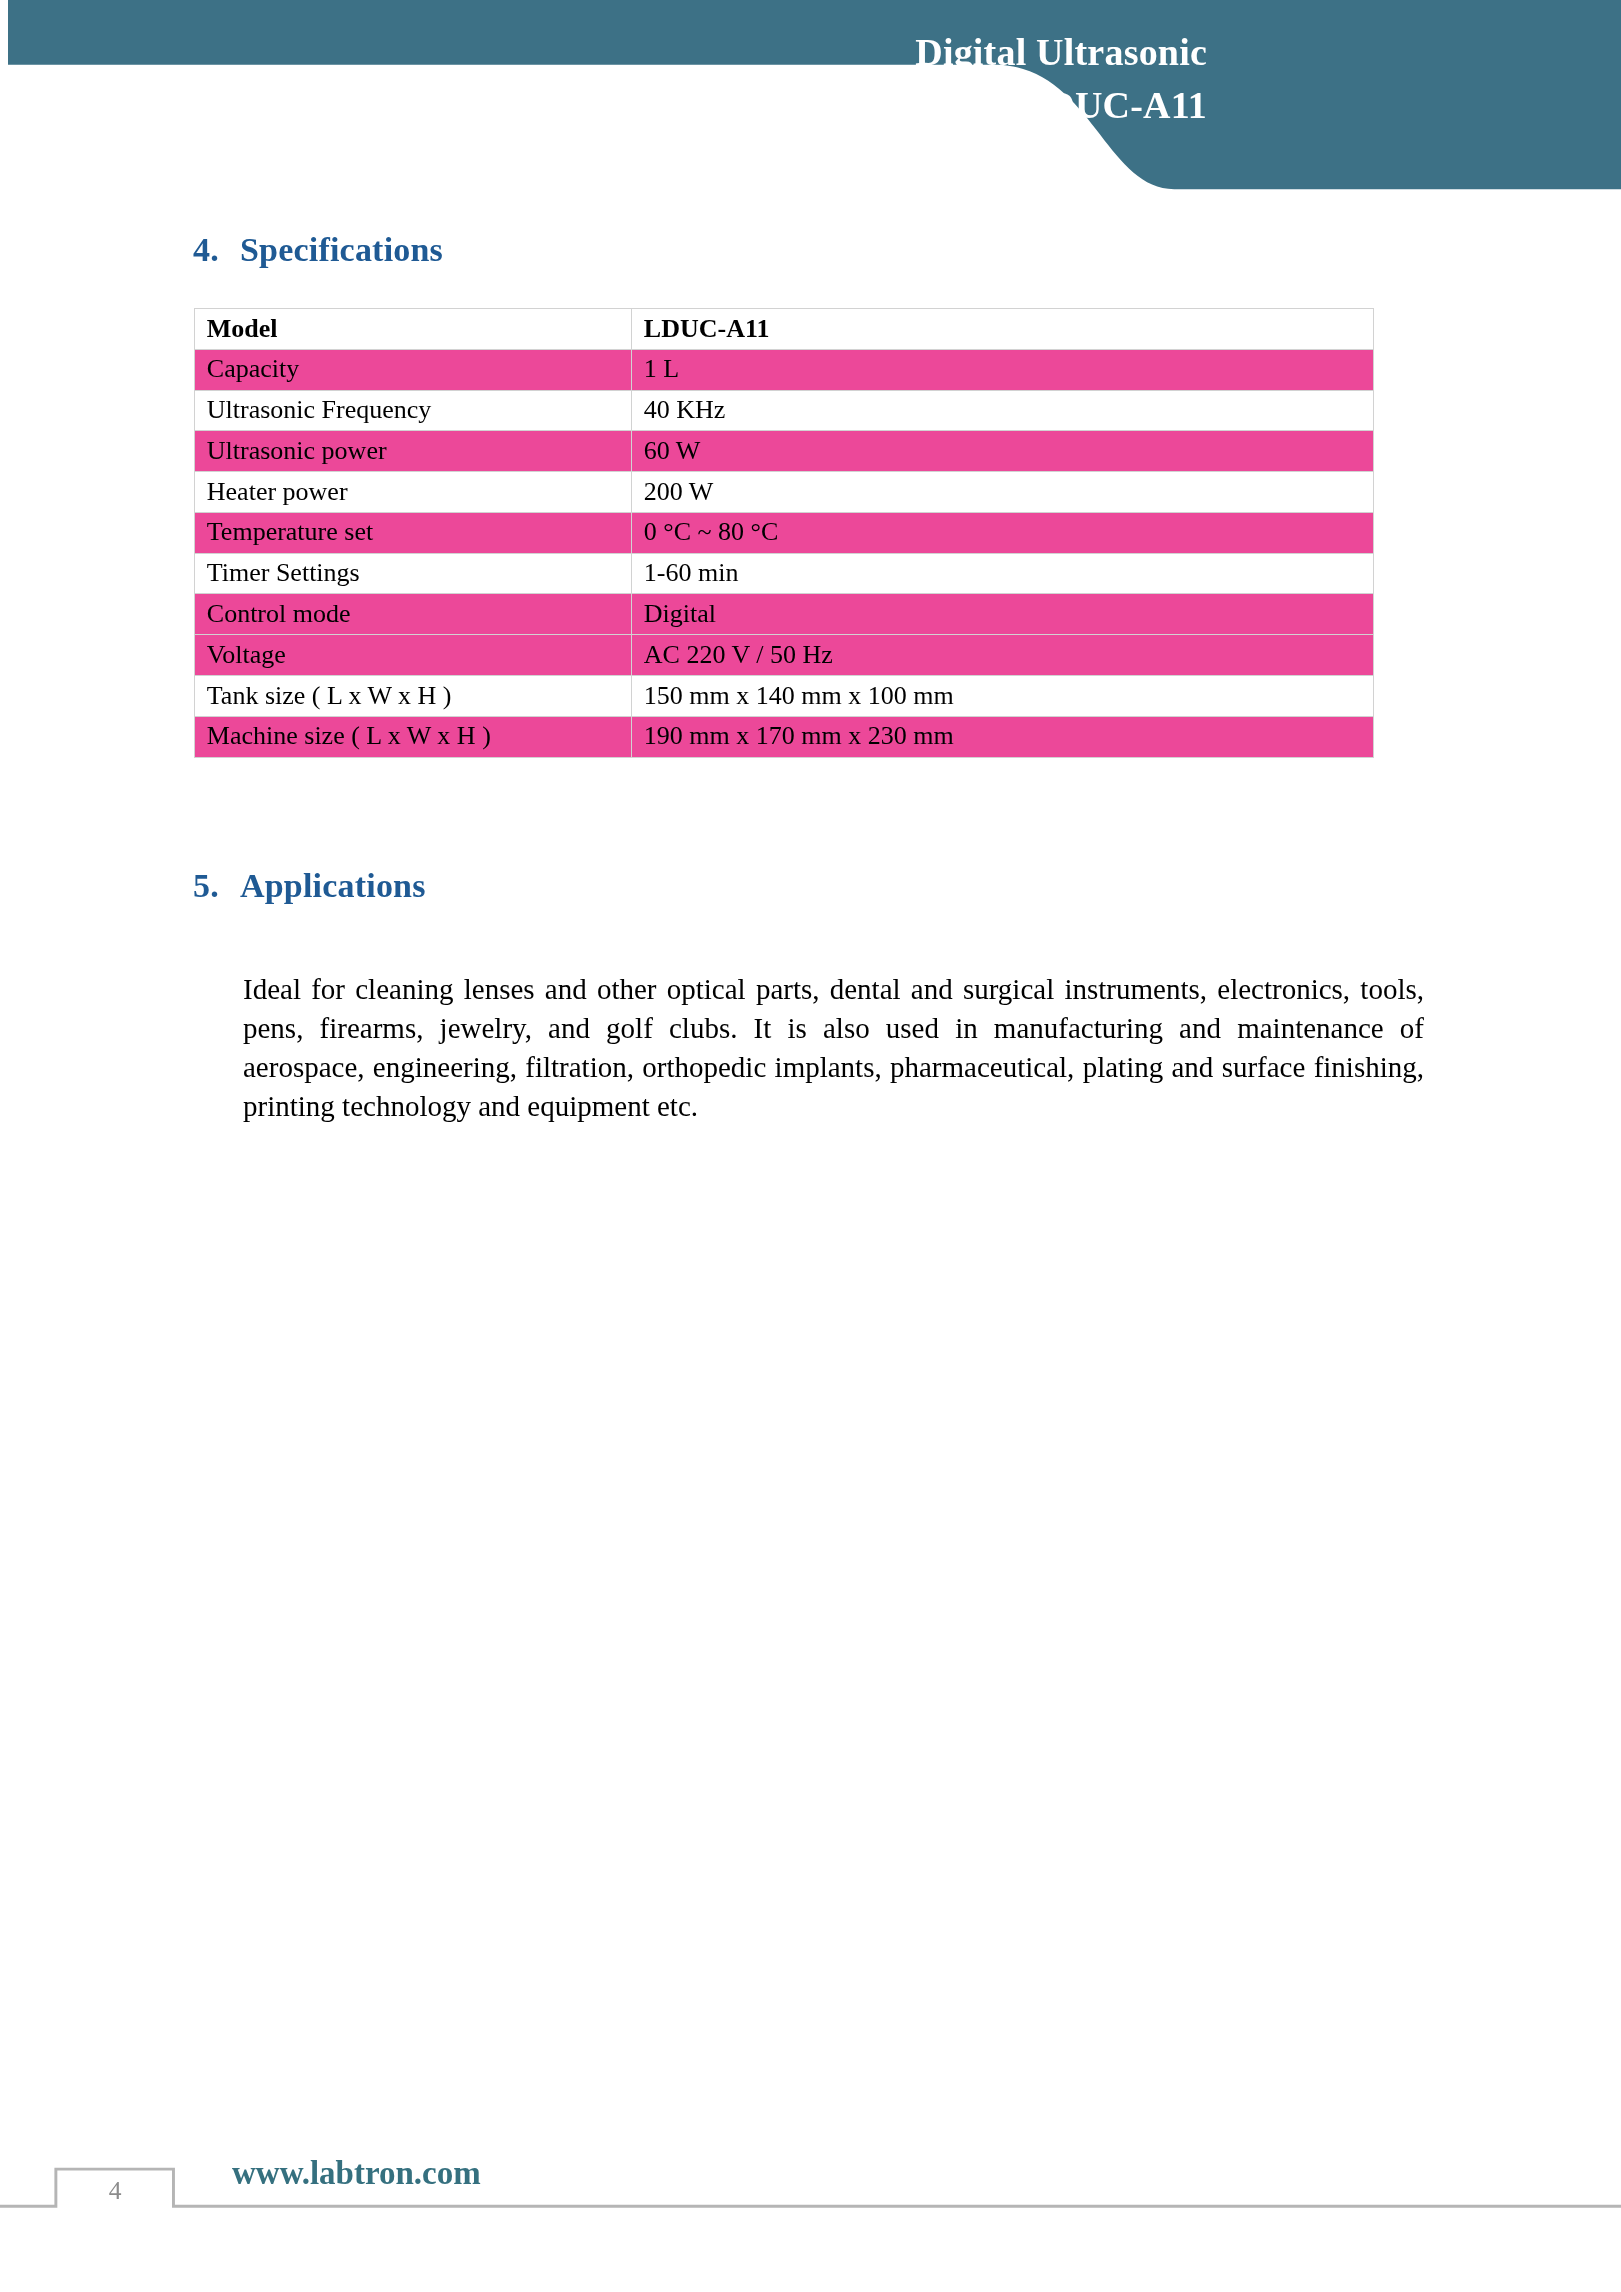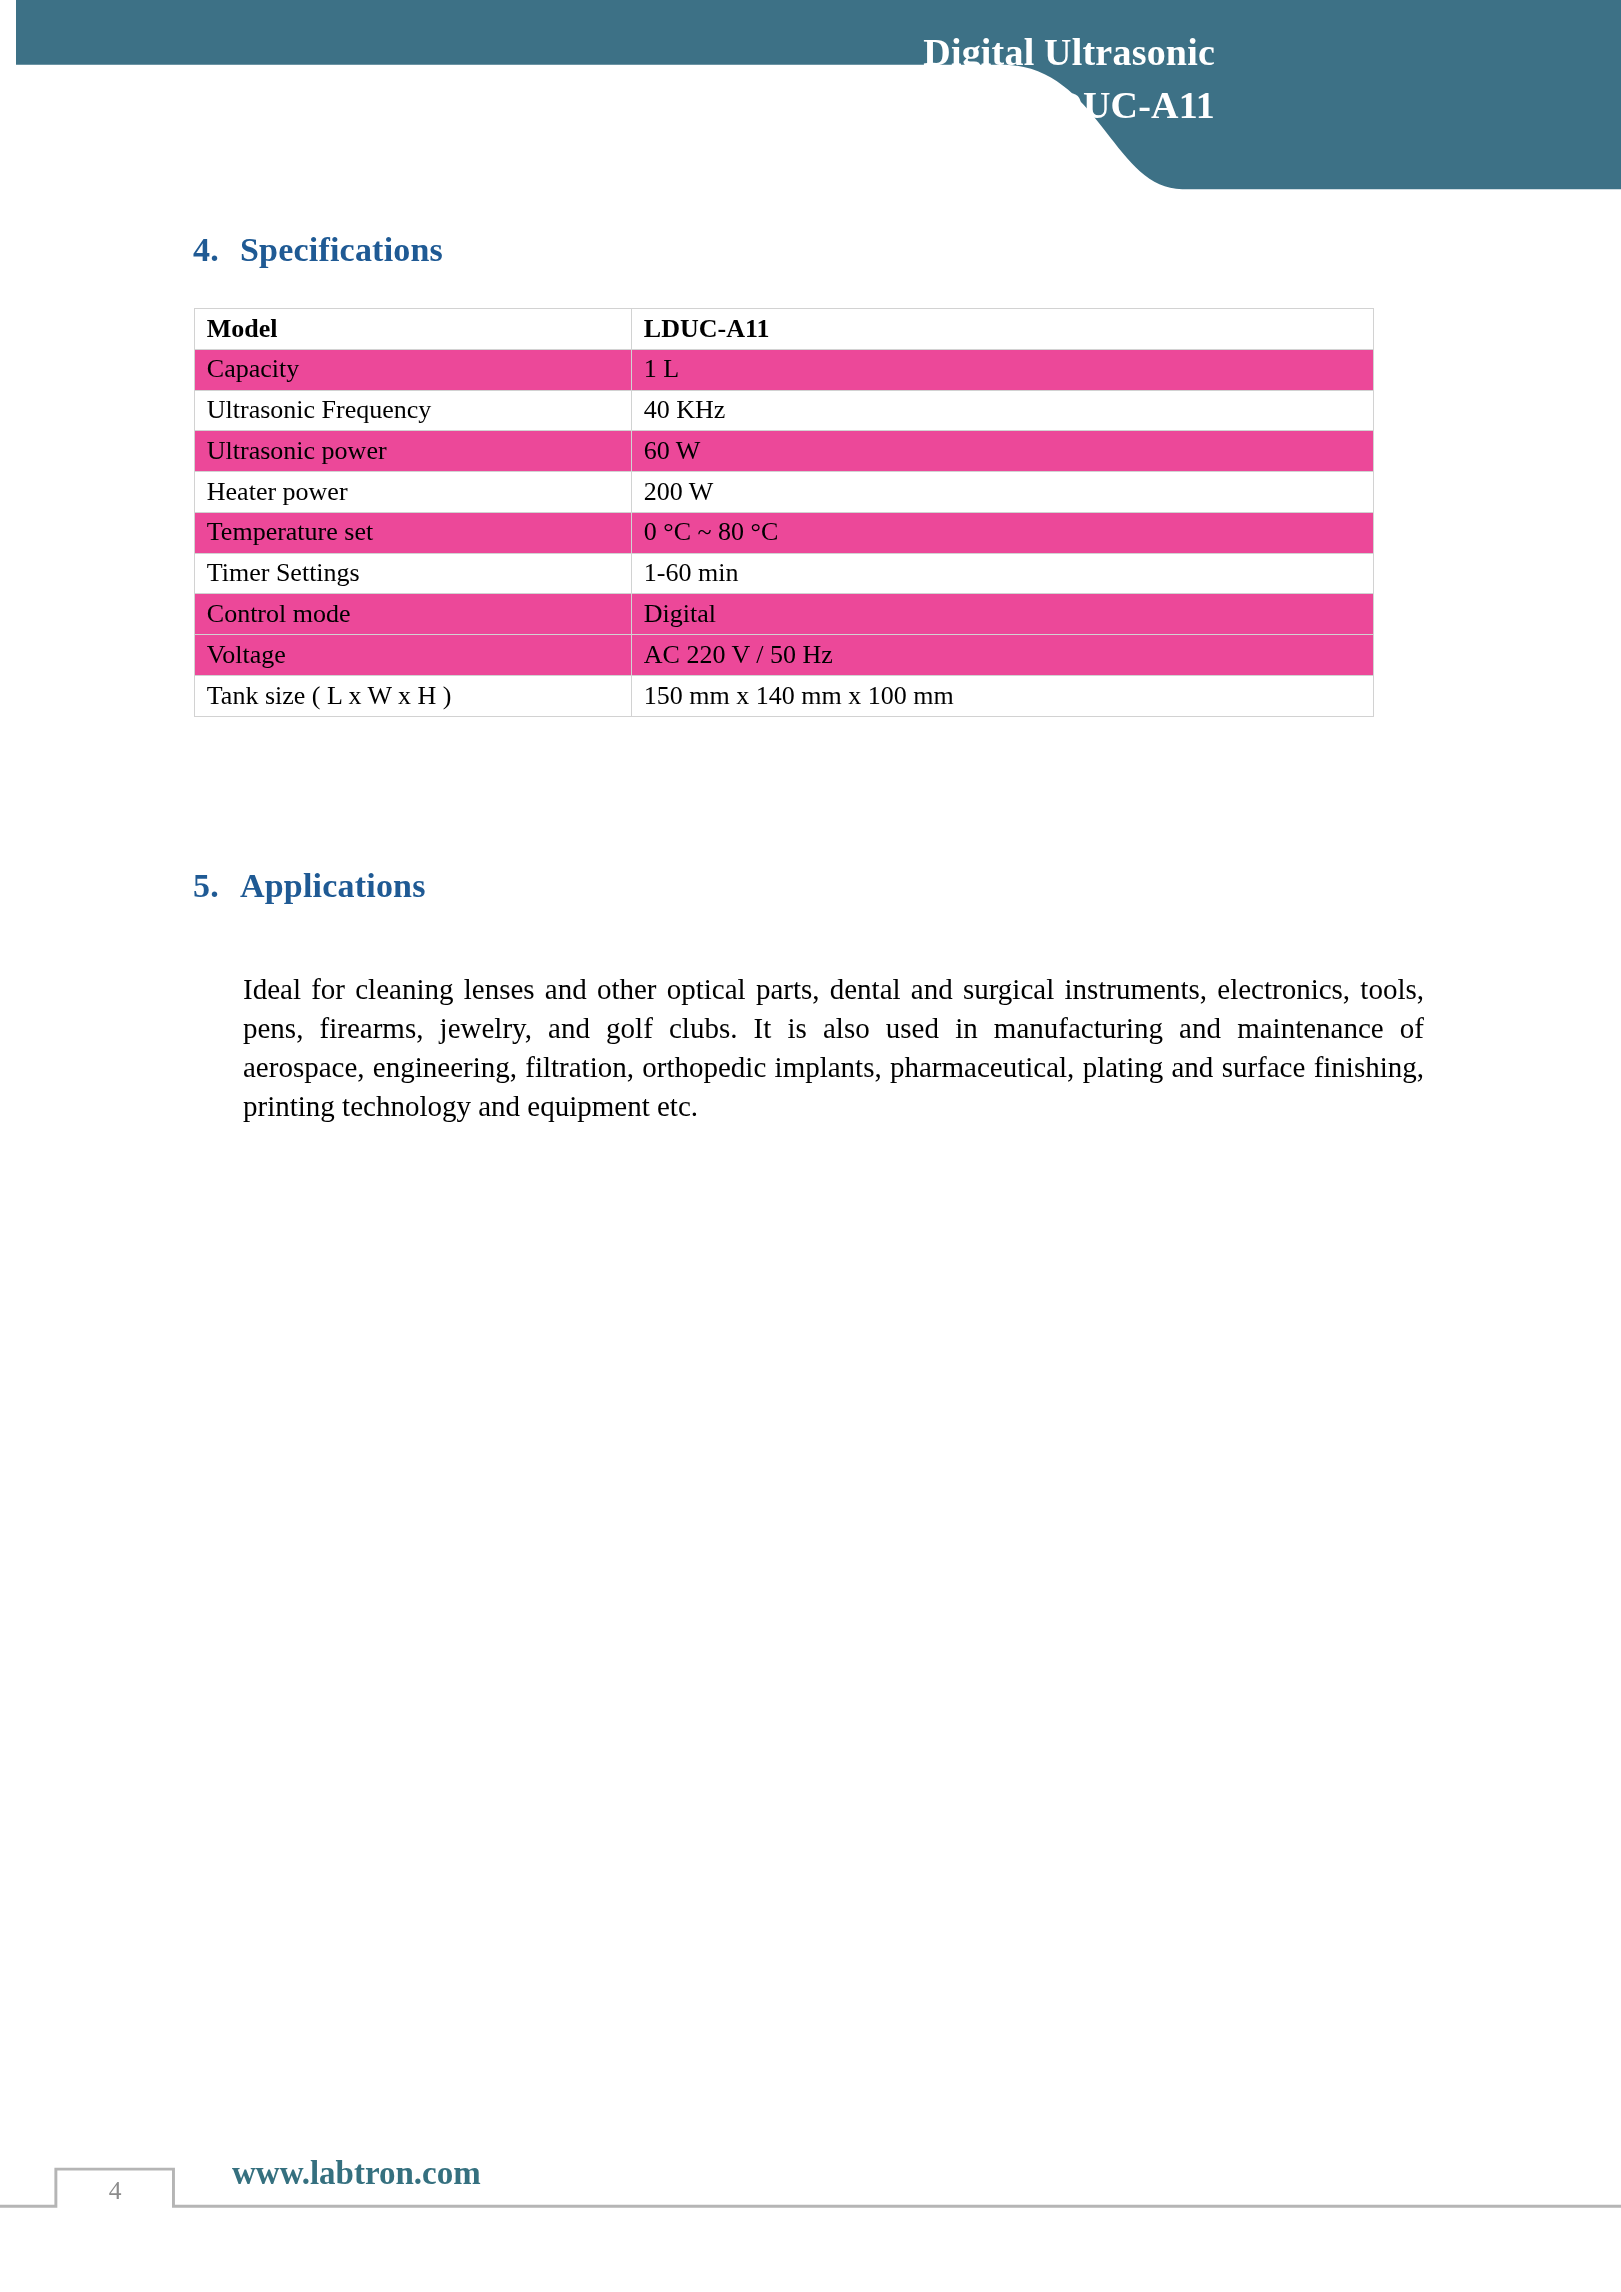--- a/index.html
+++ b/index.html
@@ -13,21 +13,21 @@
     position: relative;
     font-family: "Liberation Serif", "DejaVu Serif", serif;
     color: #000000;
     overflow: hidden;
   }
 
   
   .header-band {
     position: absolute;
     top: 0;
-    left: 16px;
+    left: 8px;
     width: 1287px;
     height: 196px;
   }
   .header-band svg {
     display: block;
     width: 1621px;
     height: 196px;
   }
   .header-title {
     position: absolute;
@@ -231,20 +231,24 @@
             <td>Digital</td>
           </tr>
           <tr class="odd">
             <td>Voltage</td>
             <td>AC 220 V / 50 Hz</td>
           </tr>
           <tr class="even">
             <td>Tank size ( L x W x H )</td>
             <td>150 mm x 140 mm x 100 mm</td>
           </tr>
+          <tr class="odd">
+            <td>Machine size ( L x W x H )</td>
+            <td>190 mm x 170 mm x 230 mm</td>
+          </tr>
         </tbody>
     </table>
   </div>
 
   <h2 class="section-heading" id="heading-applications" style="color: rgb(31, 90, 148);">
     <span class="num">5.</span>
     <span class="txt">Applications</span>
   </h2>
 
   <p class="applications-body">Ideal for cleaning lenses and other optical parts, dental and surgical instruments, electronics, tools, pens, firearms, jewelry, and golf clubs. It is also used in manufacturing and maintenance of aerospace, engineering, filtration, orthopedic implants, pharmaceutical, plating and surface finishing, printing technology and equipment etc.</p>

